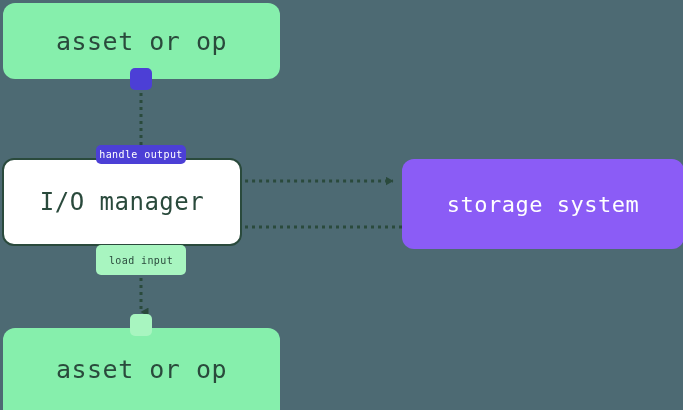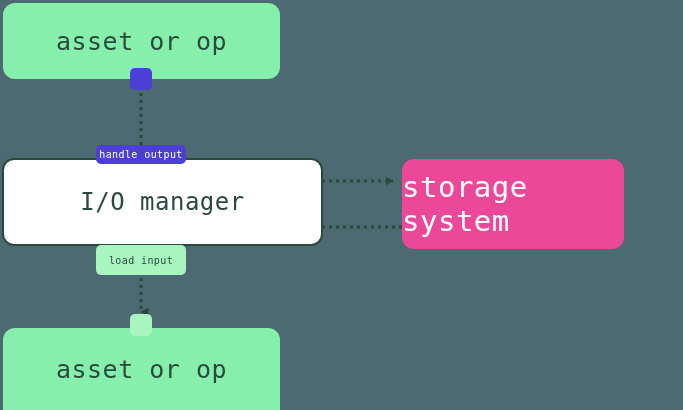--- a/index.html
+++ b/index.html
@@ -51,35 +51,35 @@
     left: 3px;
     top: 328px;
     width: 277px;
     height: 82px;
     border-bottom-left-radius: 0;
     border-bottom-right-radius: 0;
   }
   #node-io-manager {
     left: 2px;
     top: 158px;
-    width: 321px;
+    width: 240px;
     height: 88px;
     background: #ffffff;
     border: 2px solid #2a4a3c;
     color: #2a4a3c;
     font-size: 24px;
   }
   #node-storage {
     left: 402px;
     top: 159px;
-    width: 222px;
+    width: 282px;
     height: 90px;
-    background: #ec4899;
+    background: #8b5cf6;
     color: #ffffff;
-    font-size: 29px;
+    font-size: 22px;
   }
   .connector-square {
     position: absolute;
     width: 22px;
     height: 22px;
     border-radius: 5px;
   }
   #connector-handle-output {
     left: 130px;
     top: 68px;

